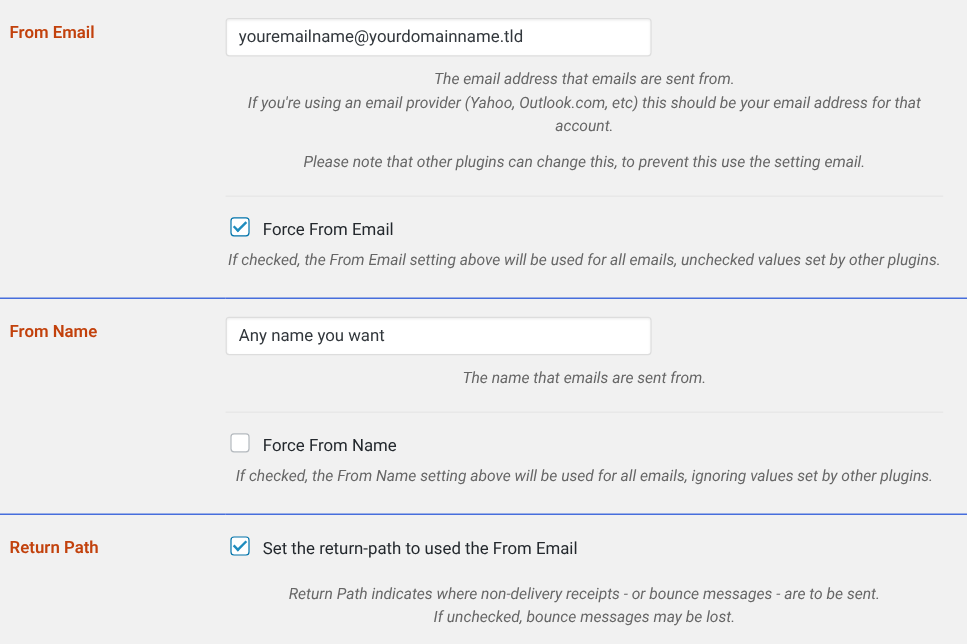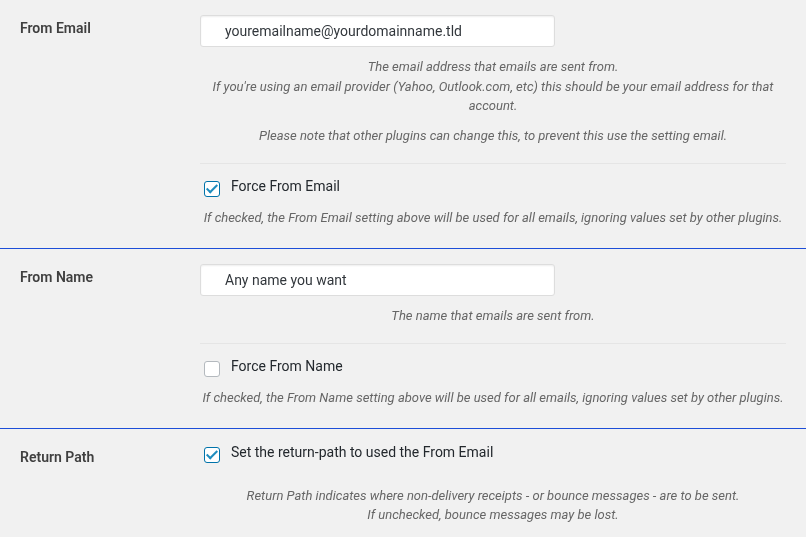--- a/index.html
+++ b/index.html
@@ -11,60 +11,60 @@
     color: #23282d;
     width: 806px;
   }
   .form-table {
     width: 100%;
     border-collapse: collapse;
   }
   .form-table th {
     text-align: left;
     vertical-align: top;
-    padding: 20px 10px 20px 20px;
+    padding: 20px 10px 20px 8px;
     width: 170px;
     font-weight: 600;
     font-size: 14px;
-    color: #404040;
+    color: #c2410c;
   }
   .form-table td {
     padding: 15px 20px 20px 0;
     vertical-align: top;
   }
   .row-sep td, .row-sep th {
     border-top: 1px solid #1d4ed8;
   }
   .inner-sep {
     border-top: 1px solid #e5e5e5;
     margin: 18px 0 14px 0;
   }
   input[type="text"] {
     box-sizing: border-box;
     width: 355px;
-    padding: 7px 24px;
+    padding: 7px 10px;
     font-size: 14px;
     color: #32373c;
     border: 1px solid #ddd;
     border-radius: 3px;
     background: #fff;
     box-shadow: inset 0 1px 2px rgba(0,0,0,0.07);
     font-family: inherit;
   }
   .description {
     font-style: italic;
     color: #666;
     font-size: 13px;
     line-height: 1.5;
     margin: 10px 0 0 0;
     text-align: center;
   }
   .checkbox-row {
     display: flex;
-    align-items: flex-start;
+    align-items: flex-end;
     gap: 8px;
     margin-bottom: 8px;
   }
   .checkbox-row label {
     font-size: 14px;
     color: #23282d;
   }
   .wp-checkbox {
     appearance: none;
     -webkit-appearance: none;
@@ -111,21 +111,21 @@
           <span>If you're using an email provider (Yahoo, Outlook.com, etc) this should be your email address for that account.</span>
         </p>
         <p class="description">Please note that other plugins can change this, to prevent this use the setting email.</p>
 
         <div class="inner-sep"></div>
 
         <div class="checkbox-row">
           <input type="checkbox" class="wp-checkbox" checked="" style="">
           <label>Force From Email</label>
         </div>
-        <p class="description" style="margin-top:4px;">If checked, the From Email setting above will be used for all emails, ignoring values set by other plugins.</p>
+        <p class="description" style="margin-top:4px;">If checked, the From Email setting above will be used for all emails, unchecked values set by other plugins.</p>
       </td>
     </tr>
 
     <tr class="row-sep">
       <th>From Name</th>
       <td>
         <input type="text" value="Any name you want" style="">
         <p class="description">The name that emails are sent from.</p>
 
         <div class="inner-sep"></div>

